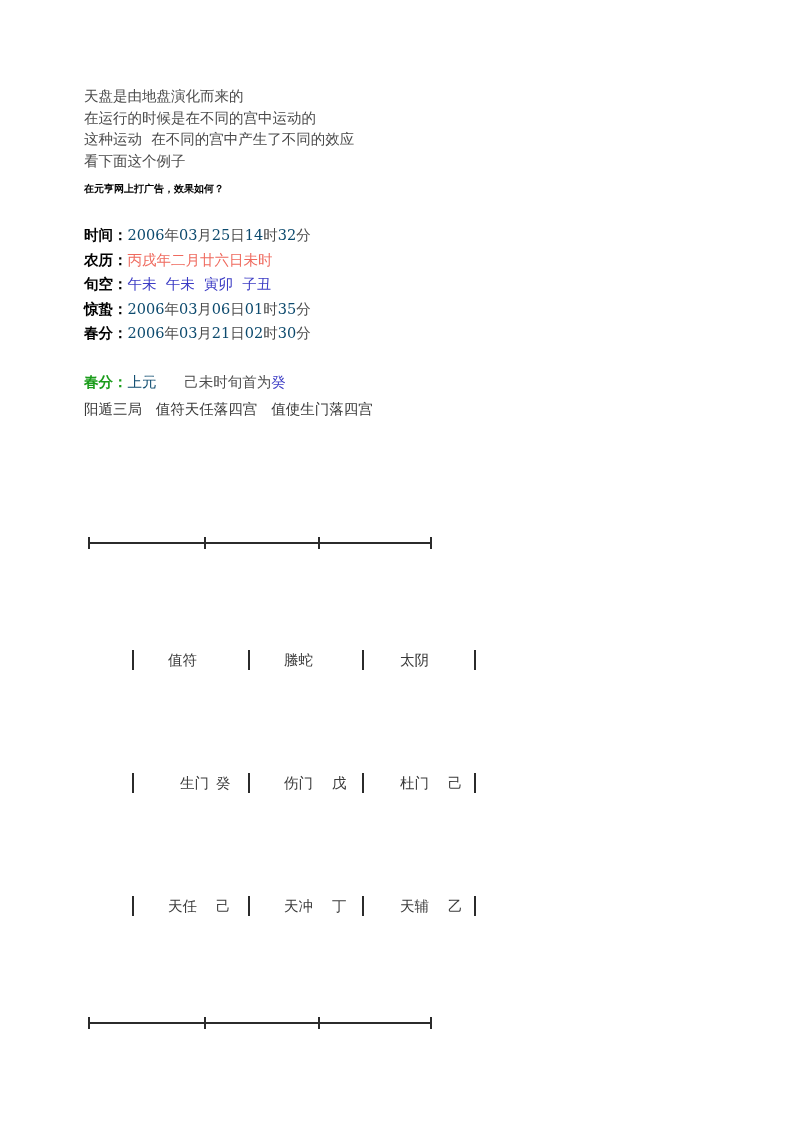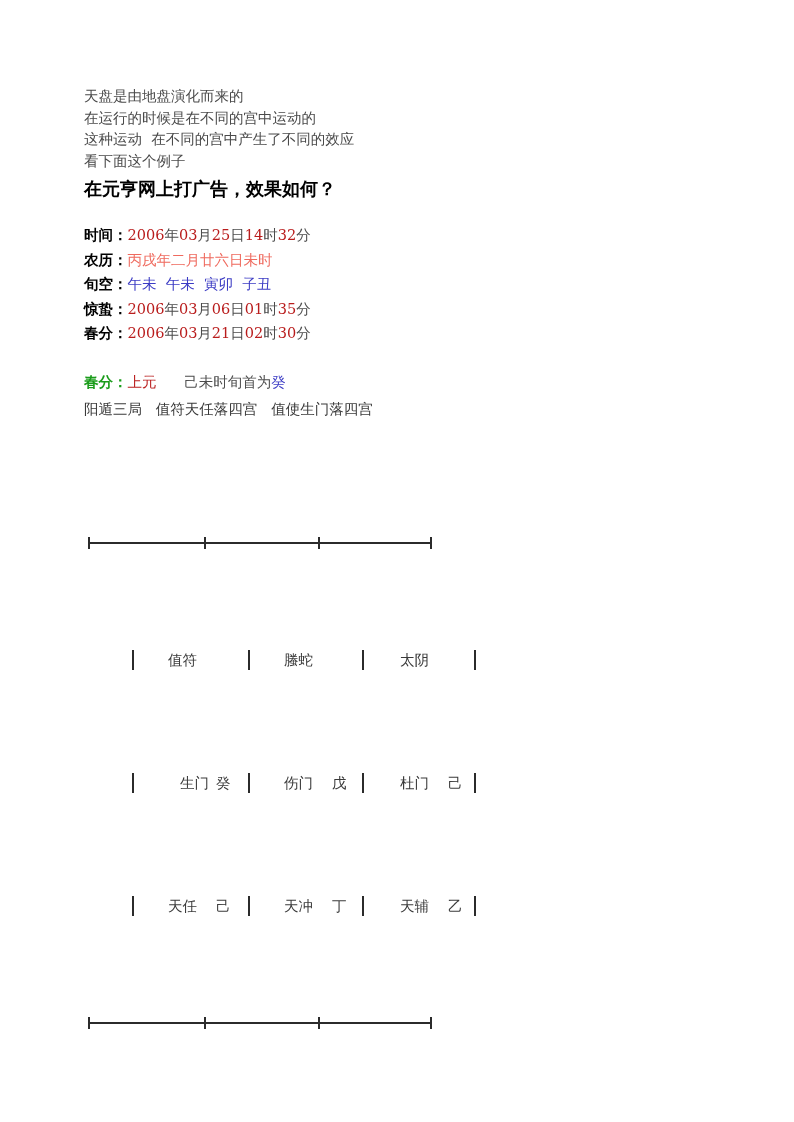--- a/index.html
+++ b/index.html
@@ -31,42 +31,42 @@
   }
 
   
   .intro-line {
     font-size: 14.5px;
     line-height: 21.5px;
     color: #4a4a4a;
     white-space: pre;
   }
   .headline {
-    font-size: 18px;
+    font-size: 10px;
     line-height: 25px;
     font-weight: bold;
     color: #000000;
     margin-top: 4px;
     white-space: pre;
   }
 
   
   .fields {
     margin-top: 22px;
   }
   .field-row {
     font-size: 14.5px;
     line-height: 24.5px;
     white-space: pre;
   }
   .field-label {
     font-weight: bold;
     color: #000000;
   }
-  .v-red   { color: #b91c1c; }
+  .v-red   { color: #0c4a6e; }
   .v-red2  { color: #ef6a5e; }
   .v-blue  { color: #3b3bc4; }
   .v-dark  { color: #4c4c4c; }
   .v-green { color: #1a9c1a; font-weight: bold; }
 
   
   .ju-block {
     margin-top: 22px;
   }
   .ju-line {

